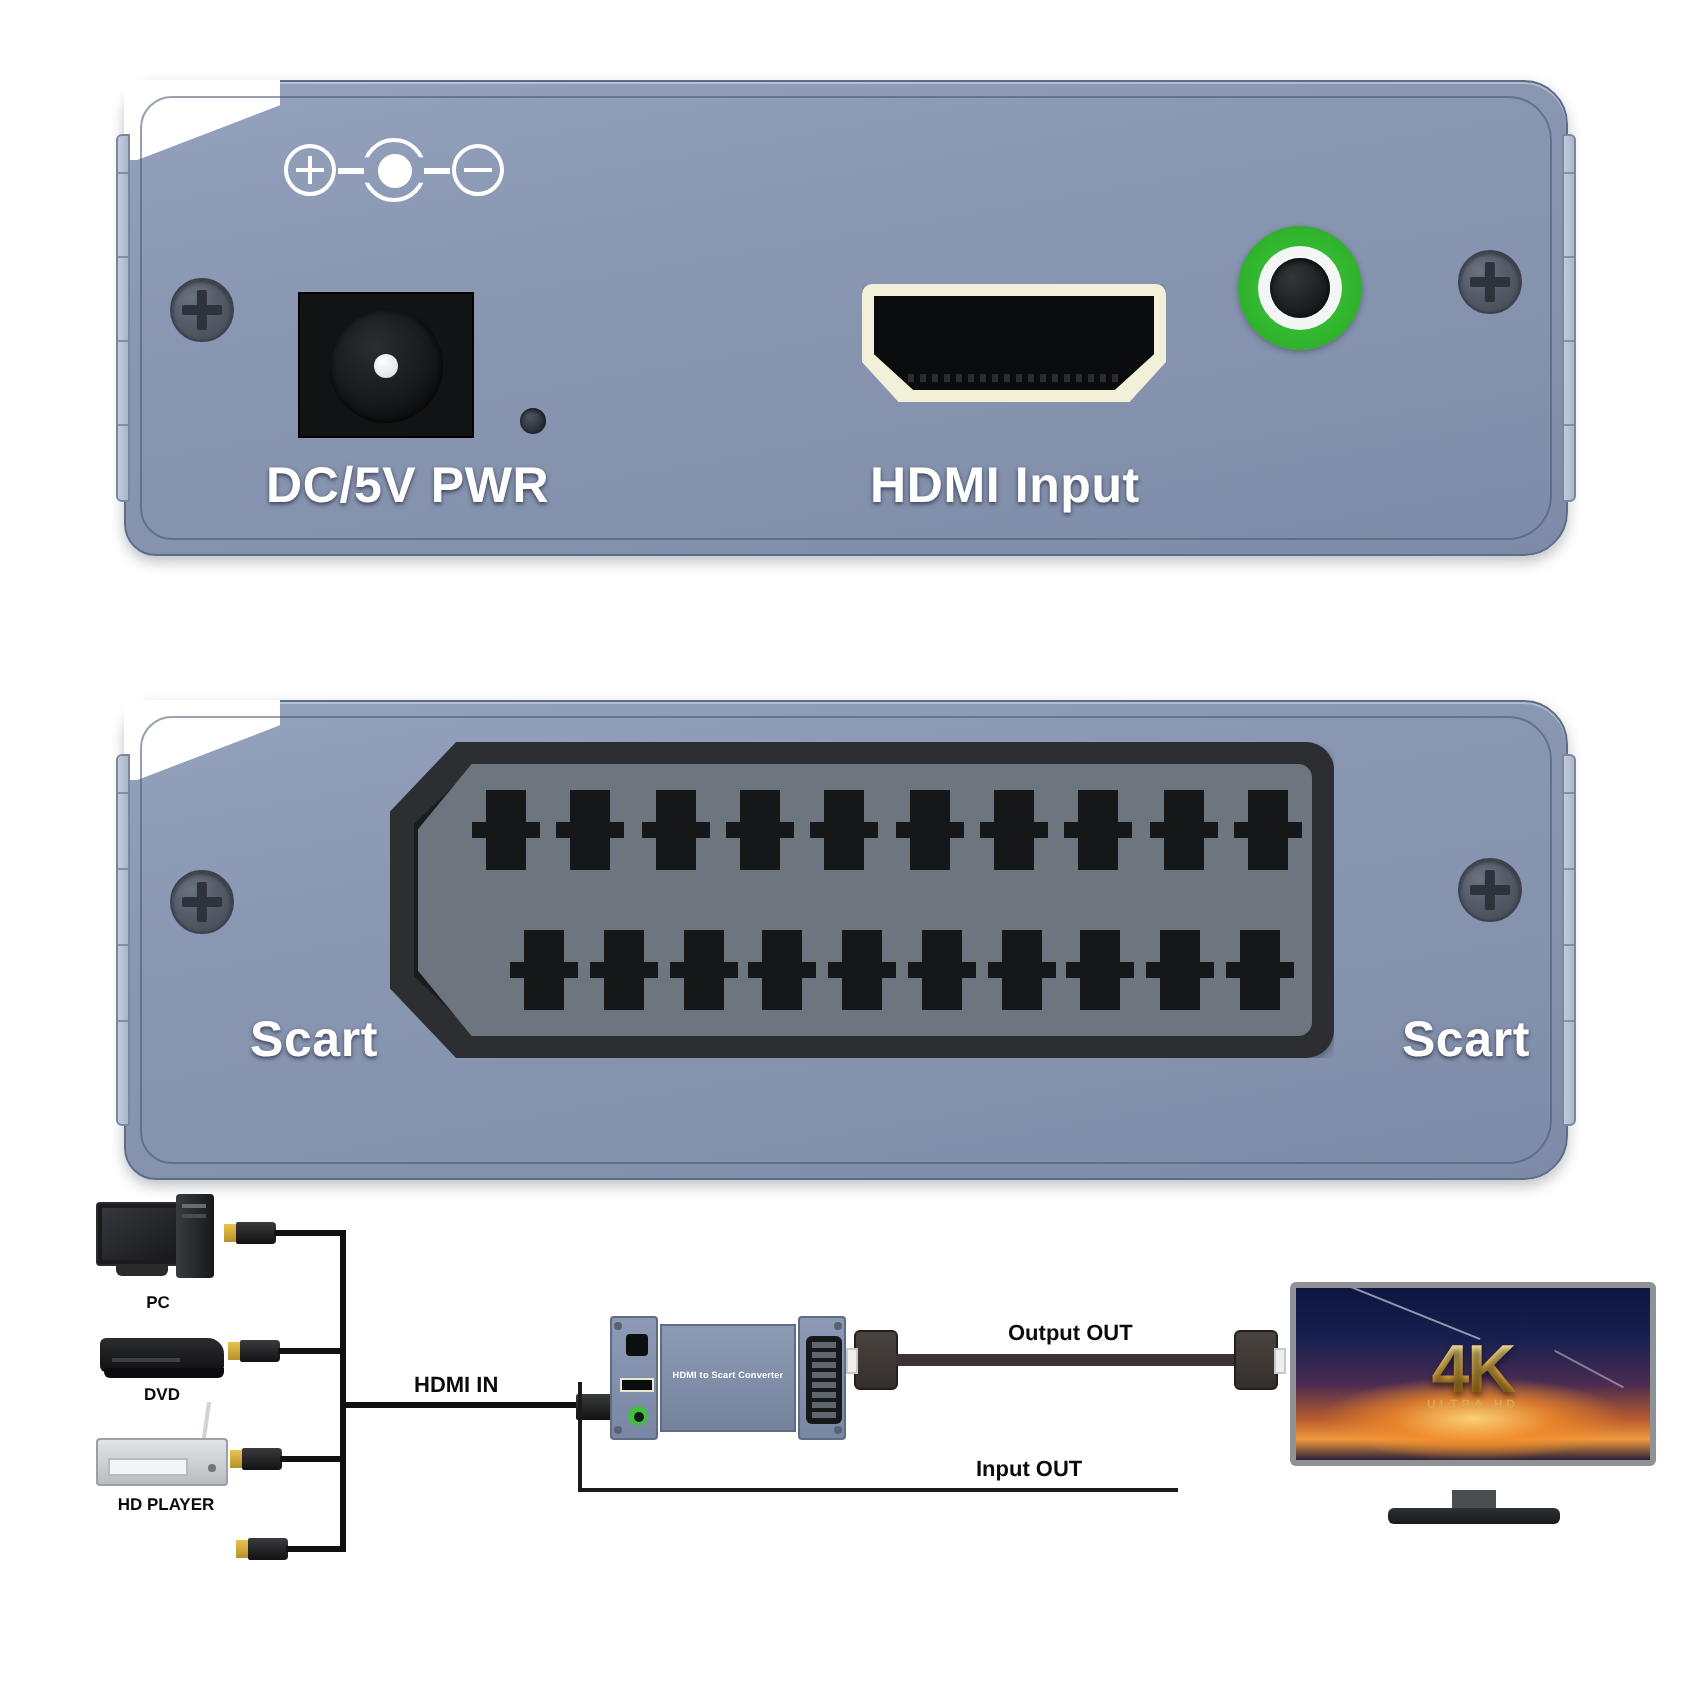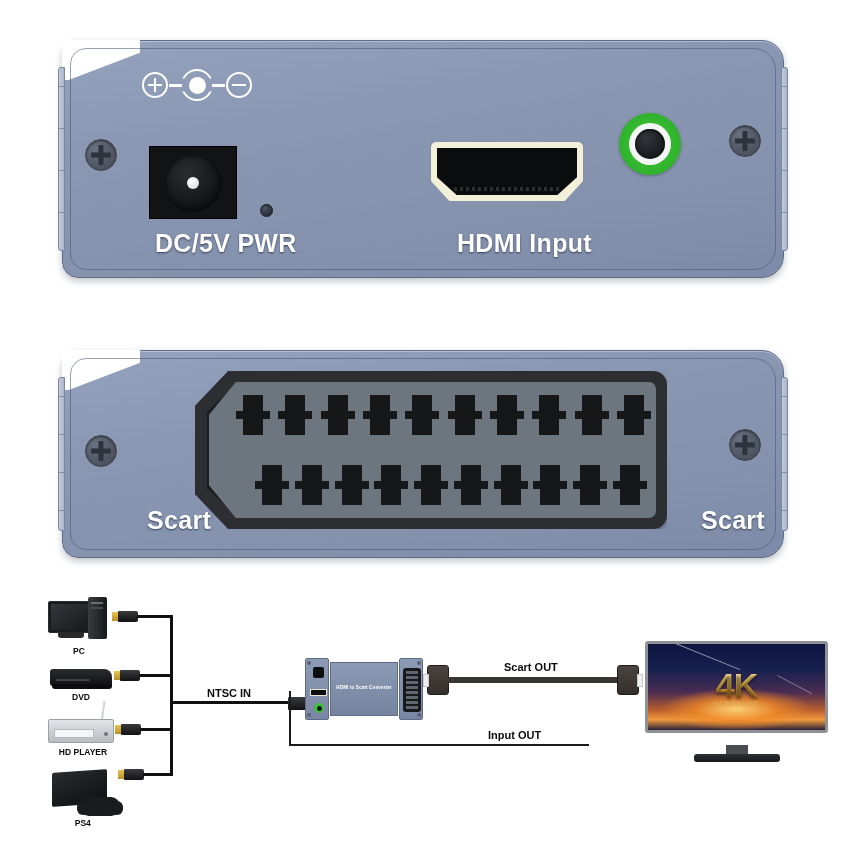--- a/index.html
+++ b/index.html
@@ -49,21 +49,20 @@
   .screw::before { left: 50%; top: 16%; width: 17%; height: 68%; transform: translateX(-50%); }
   .screw::after  { top: 50%; left: 16%; height: 17%; width: 68%; transform: translateY(-50%); }
 
   .panel-label {
     position: absolute;
     color: #ffffff;
     font-weight: bold;
     letter-spacing: .3px;
     text-shadow: 0 1px 2px rgba(30,38,54,.75);
     white-space: nowrap;
-    margin-left: 22px;
   }
 
   
   #panel1 { left: 62px; top: 40px; width: 722px; height: 238px; border-radius: 16px 22px 22px 16px; }
   
   #panel1 .chamfer {
     position: absolute; left: -1px; top: -1px; width: 78px; height: 40px; overflow: hidden;
   }
   #panel1 .chamfer::before {
     content:""; position:absolute; left:-12px; top:-34px; width: 110px; height: 58px;
@@ -176,21 +175,21 @@
     border-radius:50%; background:#f4f6f5;
   }
   #stereo .hole {
     position:absolute; left:50%; top:50%; width:30px; height:30px; margin:-15px 0 0 -15px;
     border-radius:50%;
     background: radial-gradient(circle at 38% 32%, #33363a 0%, #1d2023 55%, #0a0b0c 100%);
     box-shadow: inset 0 1px 3px rgba(0,0,0,.9);
   }
 
   
-  #panel2 { left: 62px; top: 350px; width: 722px; height: 208px; border-radius: 16px 22px 22px 16px; }
+  #panel2 { left: 62px; top: 350px; width: 722px; height: 240px; border-radius: 16px 22px 22px 16px; }
   #panel2 .chamfer {
     position: absolute; left: -1px; top: -1px; width: 78px; height: 40px; overflow:hidden;
   }
   #panel2 .chamfer::before {
     content:""; position:absolute; left:-12px; top:-34px; width:110px; height:58px;
     background:#ffffff; transform: rotate(-21deg);
   }
   #panel2 .chamfer::after {
     content:""; position:absolute; left:-12px; top:-31px; width:110px; height:2px;
     background:#5e6c86; transform: rotate(-21deg);
@@ -471,37 +470,32 @@
           <div class="tray"></div>
           <div class="dot"></div>
         </div>
       <div class="cap" style="top:36px;">HD PLAYER</div>
     </div>
     <div class="hplug" style="left:115px; top:141px;">
         <span class="gold"></span>
         <span class="blk"></span>
       </div>
 
-    <div class="src" style="left:52px; top:188px; width:70px; height:52px;">
-      <div id="ps4-body"></div>
-      <div id="ps4-pad"></div>
-      <div class="cap" style="top:47px; left:44%;">PS4</div>
-    </div>
     <div class="hplug" style="left:118px; top:186px;">
         <span class="gold"></span>
         <span class="blk"></span>
       </div>
 
     <div class="wire" style="left:137px; top:32px;  width:36px; height:3px;"></div>
     <div class="wire" style="left:139px; top:91px;  width:34px; height:3px;"></div>
     <div class="wire" style="left:140px; top:145px; width:33px; height:3px;"></div>
     <div class="wire" style="left:143px; top:190px; width:30px; height:3px;"></div>
     <div class="wire" style="left:170px; top:32px;  width:3px;  height:161px;"></div>
     <div class="wire" style="left:170px; top:118px; width:140px; height:3px;"></div>
-    <div class="dg-label" style="left:207px; top:104px; font-size:11px;">NTSC IN</div>
+    <div class="dg-label" style="left:207px; top:104px; font-size:11px;">HDMI IN</div>
     <div class="hplug" style="left:288px; top:114px; width:30px; height:13px;">
         <span class="blk" style="left:0; width:22px; height:13px;"></span>
         <span class="gold" style="left:21px; top:2px; width:8px; height:9px;"></span>
       </div>
 
     <div id="conv" style="top:75px;">
       <div class="face-l">
         <div class="dcj"></div>
         <div class="hd"></div>
         <div class="st"></div>
@@ -524,21 +518,21 @@
     <div class="thin-wire" style="left:289px; top:161px; width:300px; height:2px;"></div>
     <div class="dg-label" style="left:488px; top:146px; font-size:11px;">Input OUT</div>
 
     <div class="scart-plug" style="left:427px; top:82px;">
         <span class="sh"></span>
       </div>
     <div class="wire" style="left:448px; top:94px; width:175px; height:6px; background:#3a3532;"></div>
     <div class="scart-plug r" style="left:617px; top:82px;">
         <span class="sh"></span>
       </div>
-    <div class="dg-label" style="left:504px; top:78px; font-size:11px;">Scart OUT</div>
+    <div class="dg-label" style="left:504px; top:78px; font-size:11px;">Output OUT</div>
 
     <div id="tv" style="top:58px;">
       <div class="bez">
         <div class="scr">
           <span class="streak"></span>
             <span class="streak2"></span>
           <div class="fourk">4K</div>
           <div class="uhd">ULTRA HD</div>
         </div>
       </div>

